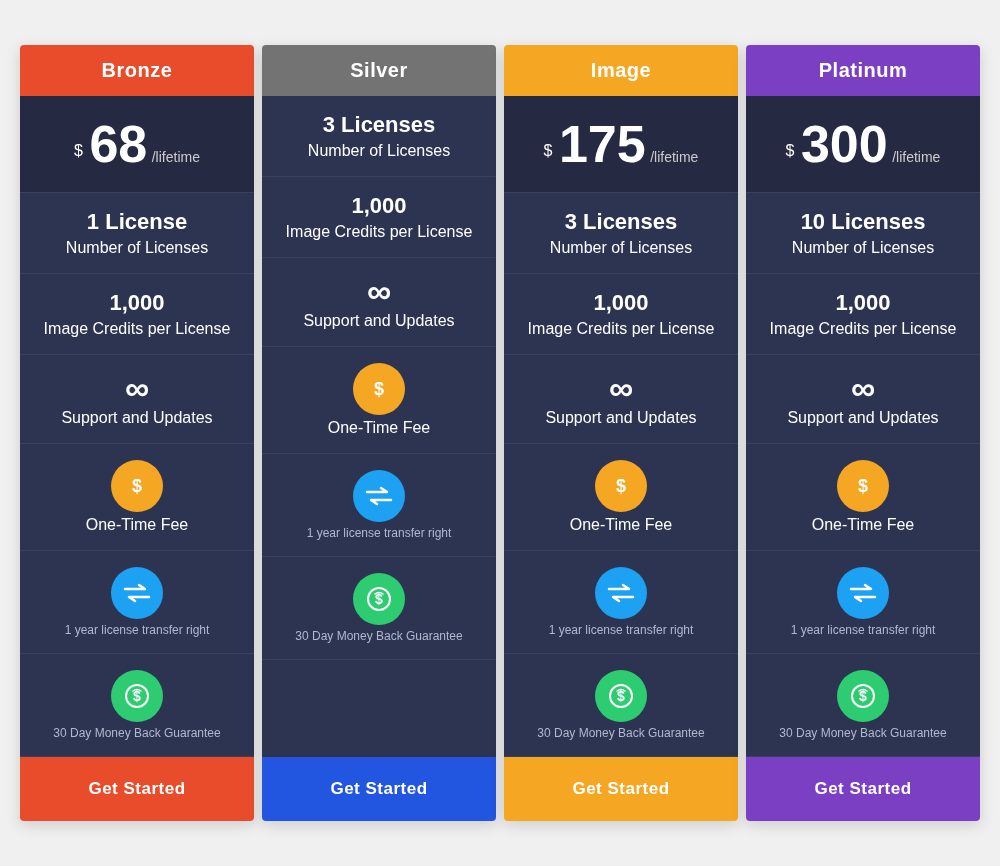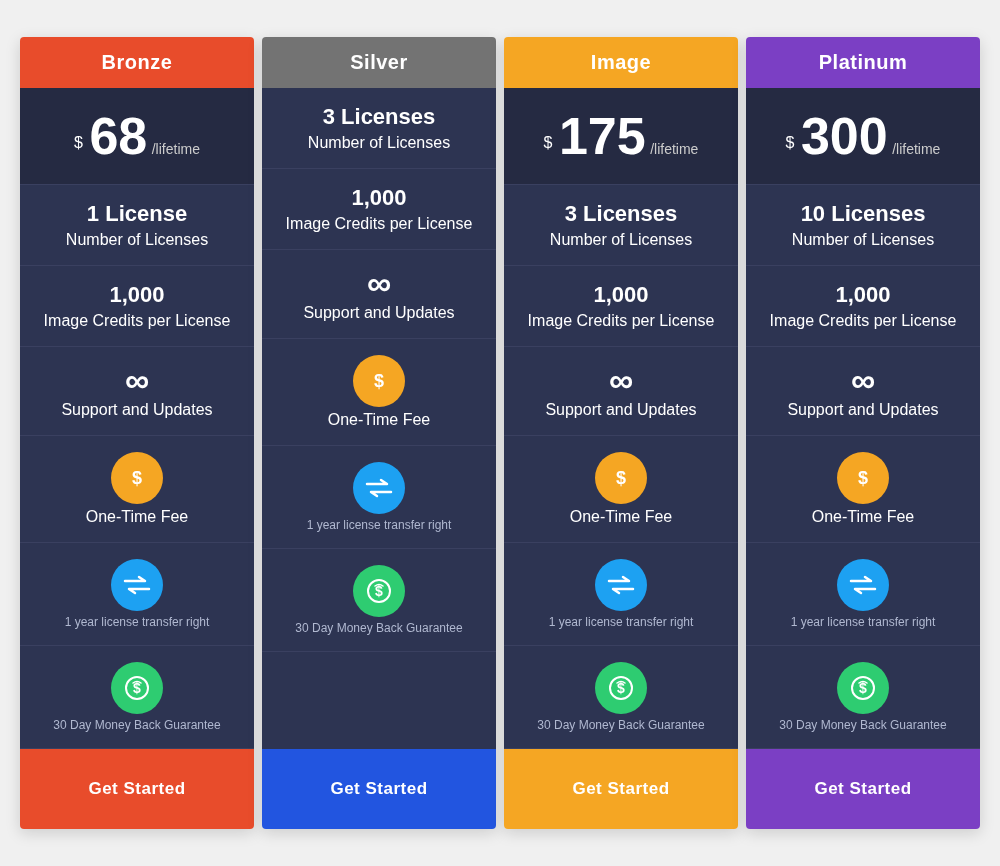--- a/index.html
+++ b/index.html
@@ -97,21 +97,21 @@
       font-weight: 900;
       color: #fff;
       line-height: 1;
     }
     .icon-gold { background: #f5a623; }
     .icon-blue { background: #1da1f2; }
     .icon-green { background: #2ecc71; }
     .btn-get-started {
       display: block;
       width: 100%;
-      padding: 30px 10px;
+      padding: 22px 10px;
       color: #fff;
       font-size: 17px;
       font-weight: 700;
       border: none;
       cursor: pointer;
       letter-spacing: 0.5px;
       text-transform: none;
     }
   </style>
 </head>

